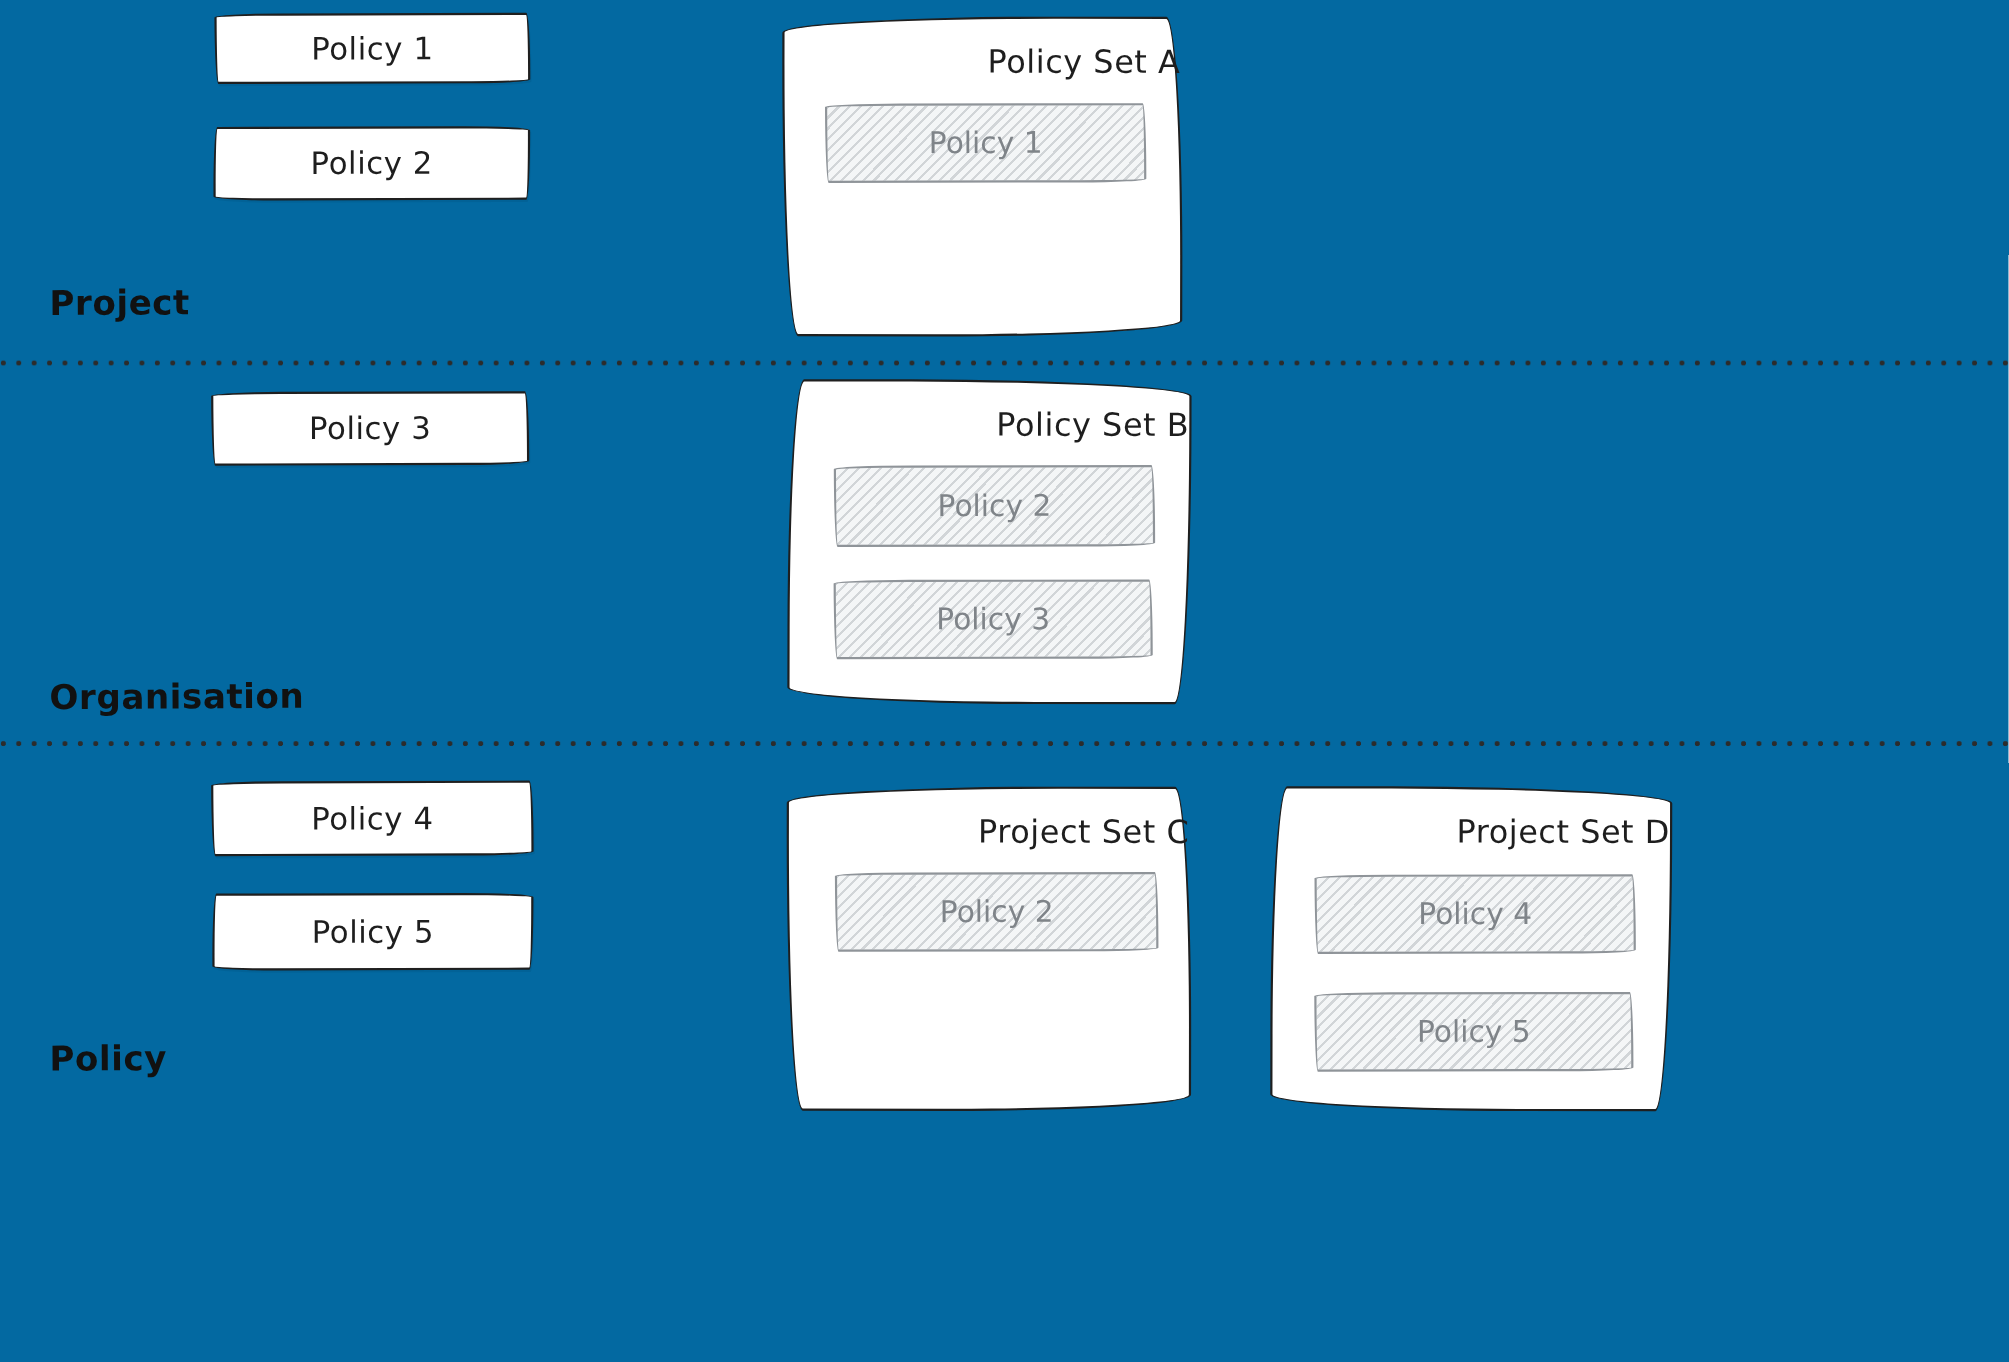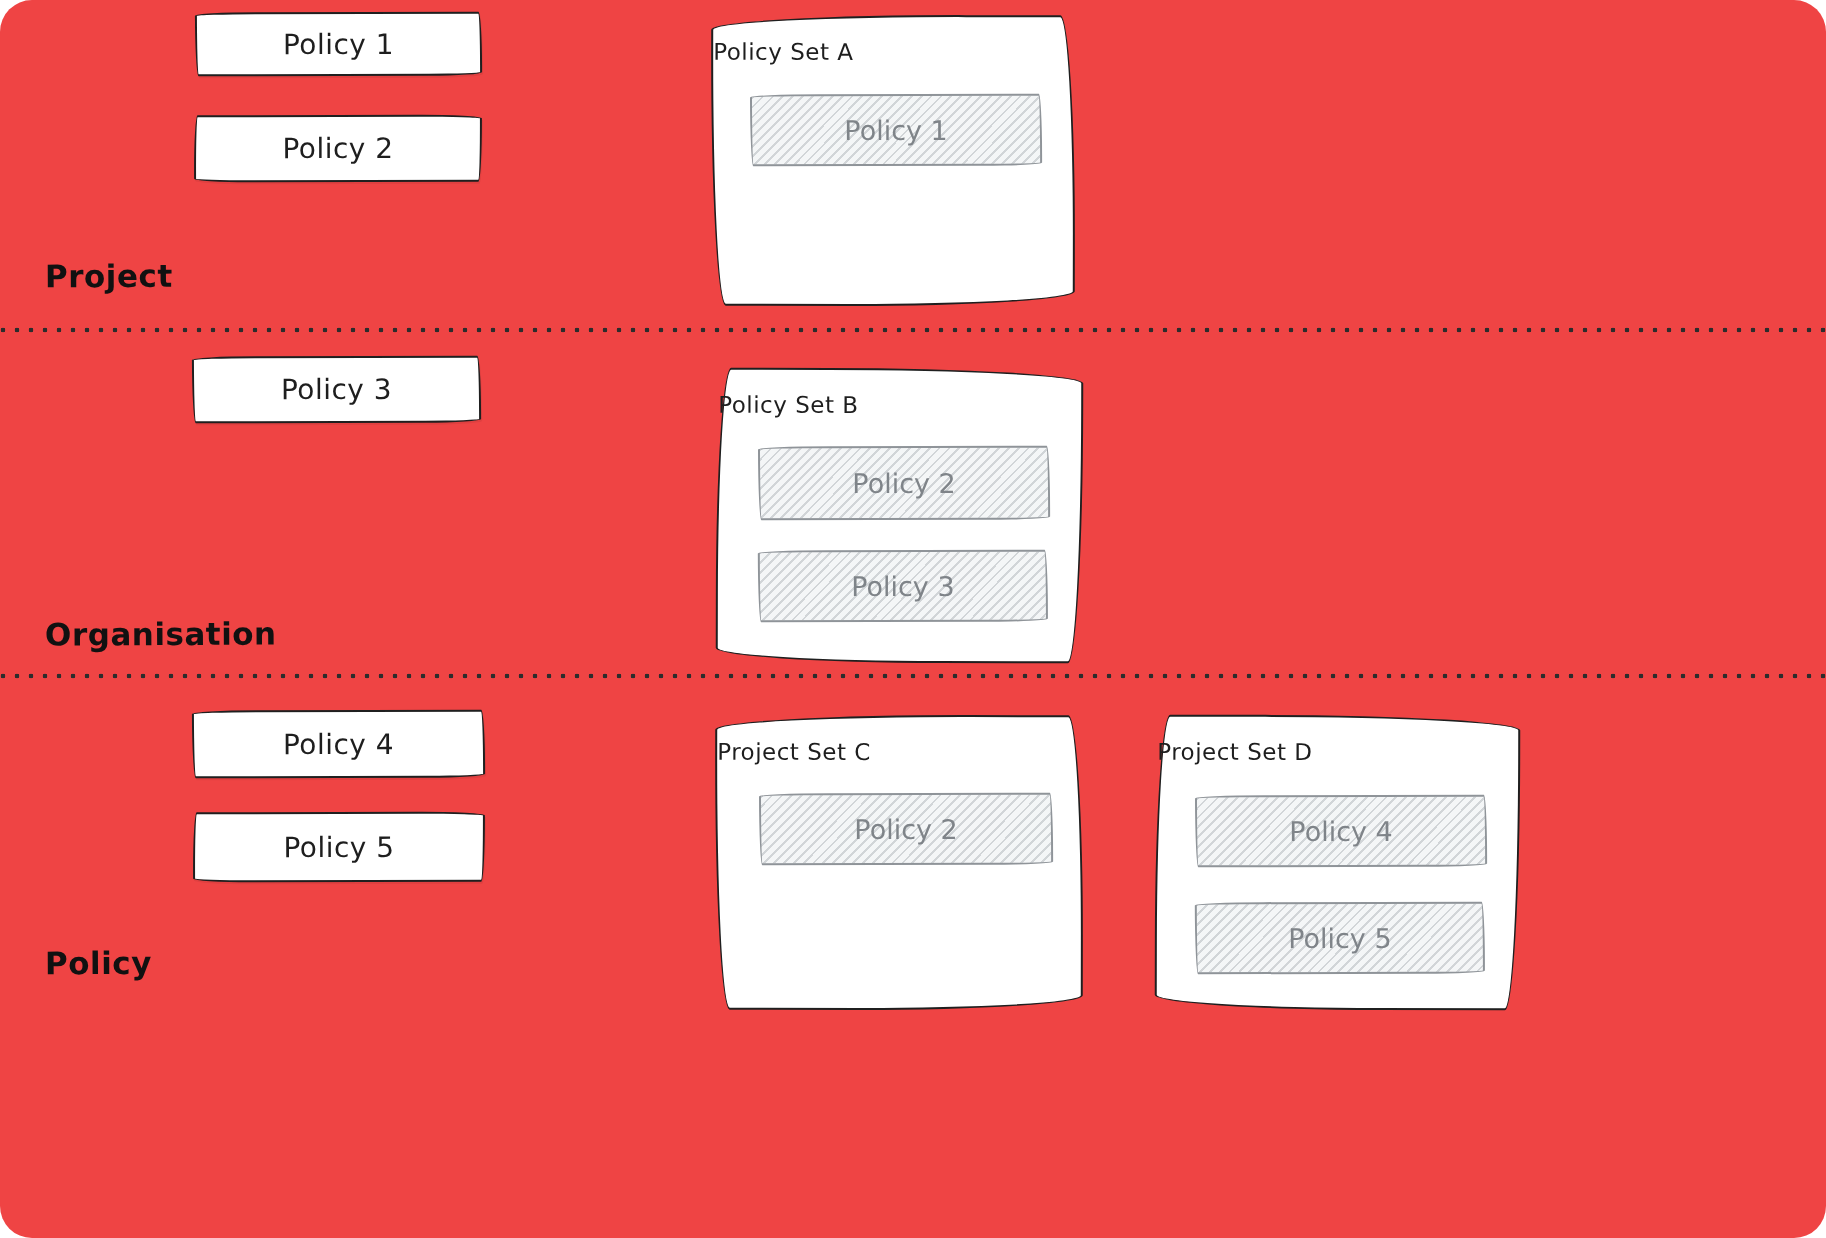--- a/index.html
+++ b/index.html
@@ -5,24 +5,23 @@
   html, body {
     margin: 0;
     padding: 0;
     background: #ffffff;
     font-family: "DejaVu Sans", "Liberation Sans", sans-serif;
   }
   .canvas {
     position: relative;
     width: 1826px;
     height: 1238px;
-    background: #ef4444;
+    background: #0369a1;
     overflow: hidden;
     color: #1e1e1e;
-    border-radius: 32px;
   }
   .abs { position: absolute; box-sizing: border-box; }
 
   
   .sketch {
     border: 2.5px solid #1f1f1f;
     border-radius: 255px 15px 225px 15px / 15px 225px 15px 255px;
     background: #ffffff;
   }
   .sketch-2 {
@@ -41,22 +40,22 @@
 
   .policy-set {
     background: #ffffff;
     transform: rotate(0.1deg);
   }
   .set-title {
     position: absolute;
     top: 22px;
     left: 0;
     width: 100%;
-    text-align: left;
-    font-size: 23px;
+    text-align: right;
+    font-size: 29px;
     letter-spacing: 0.5px;
   }
 
   .member {
     position: absolute;
     display: flex;
     align-items: center;
     justify-content: center;
     font-size: 27px;
     color: #7f8489;
@@ -105,21 +104,21 @@
     <div class="set-title">Policy Set A</div>
     <div class="member" style="left:37px; top:77px; width:288px; height:68px">Policy 1</div>
   </div>
 
   <div class="lane-label" style="left:45px; top:258px">Project</div>
 
   <div class="divider" style="top:327px"></div>
 
   <div class="abs sketch policy" style="left:192px; top:356px; width:289px; height:67px">Policy 3</div>
 
-  <div class="abs sketch sketch-2 policy-set" style="left:716px; top:368px; width:367px; height:295px">
+  <div class="abs sketch sketch-2 policy-set" style="left:716px; top:345px; width:367px; height:295px">
     <div class="set-title">Policy Set B</div>
     <div class="member" style="left:40px; top:76px; width:288px; height:70px">Policy 2</div>
     <div class="member" style="left:40px; top:180px; width:286px; height:68px">Policy 3</div>
   </div>
 
   <div class="lane-label" style="left:45px; top:616px">Organisation</div>
 
   <div class="divider" style="top:673px"></div>
 
   <div class="abs sketch policy" style="left:192px; top:710px; width:293px; height:68px">Policy 4</div>

